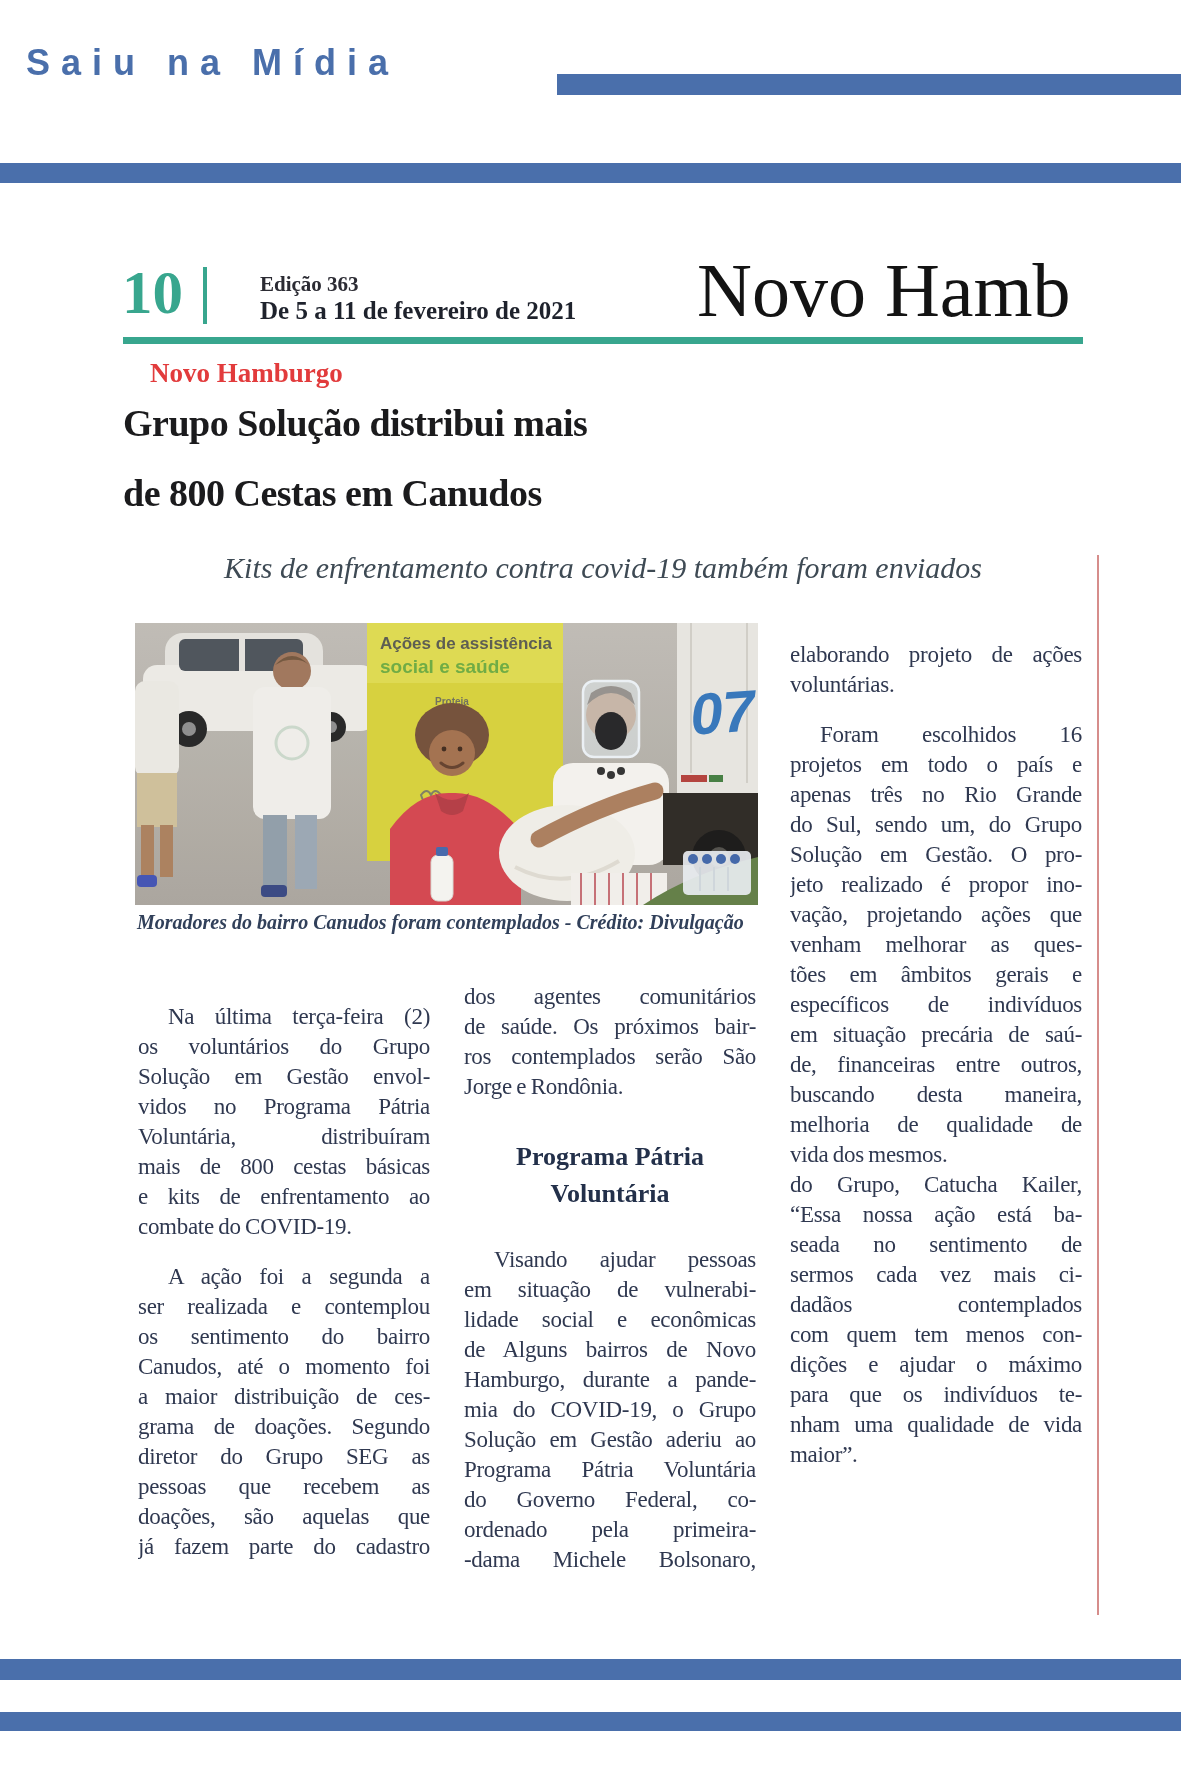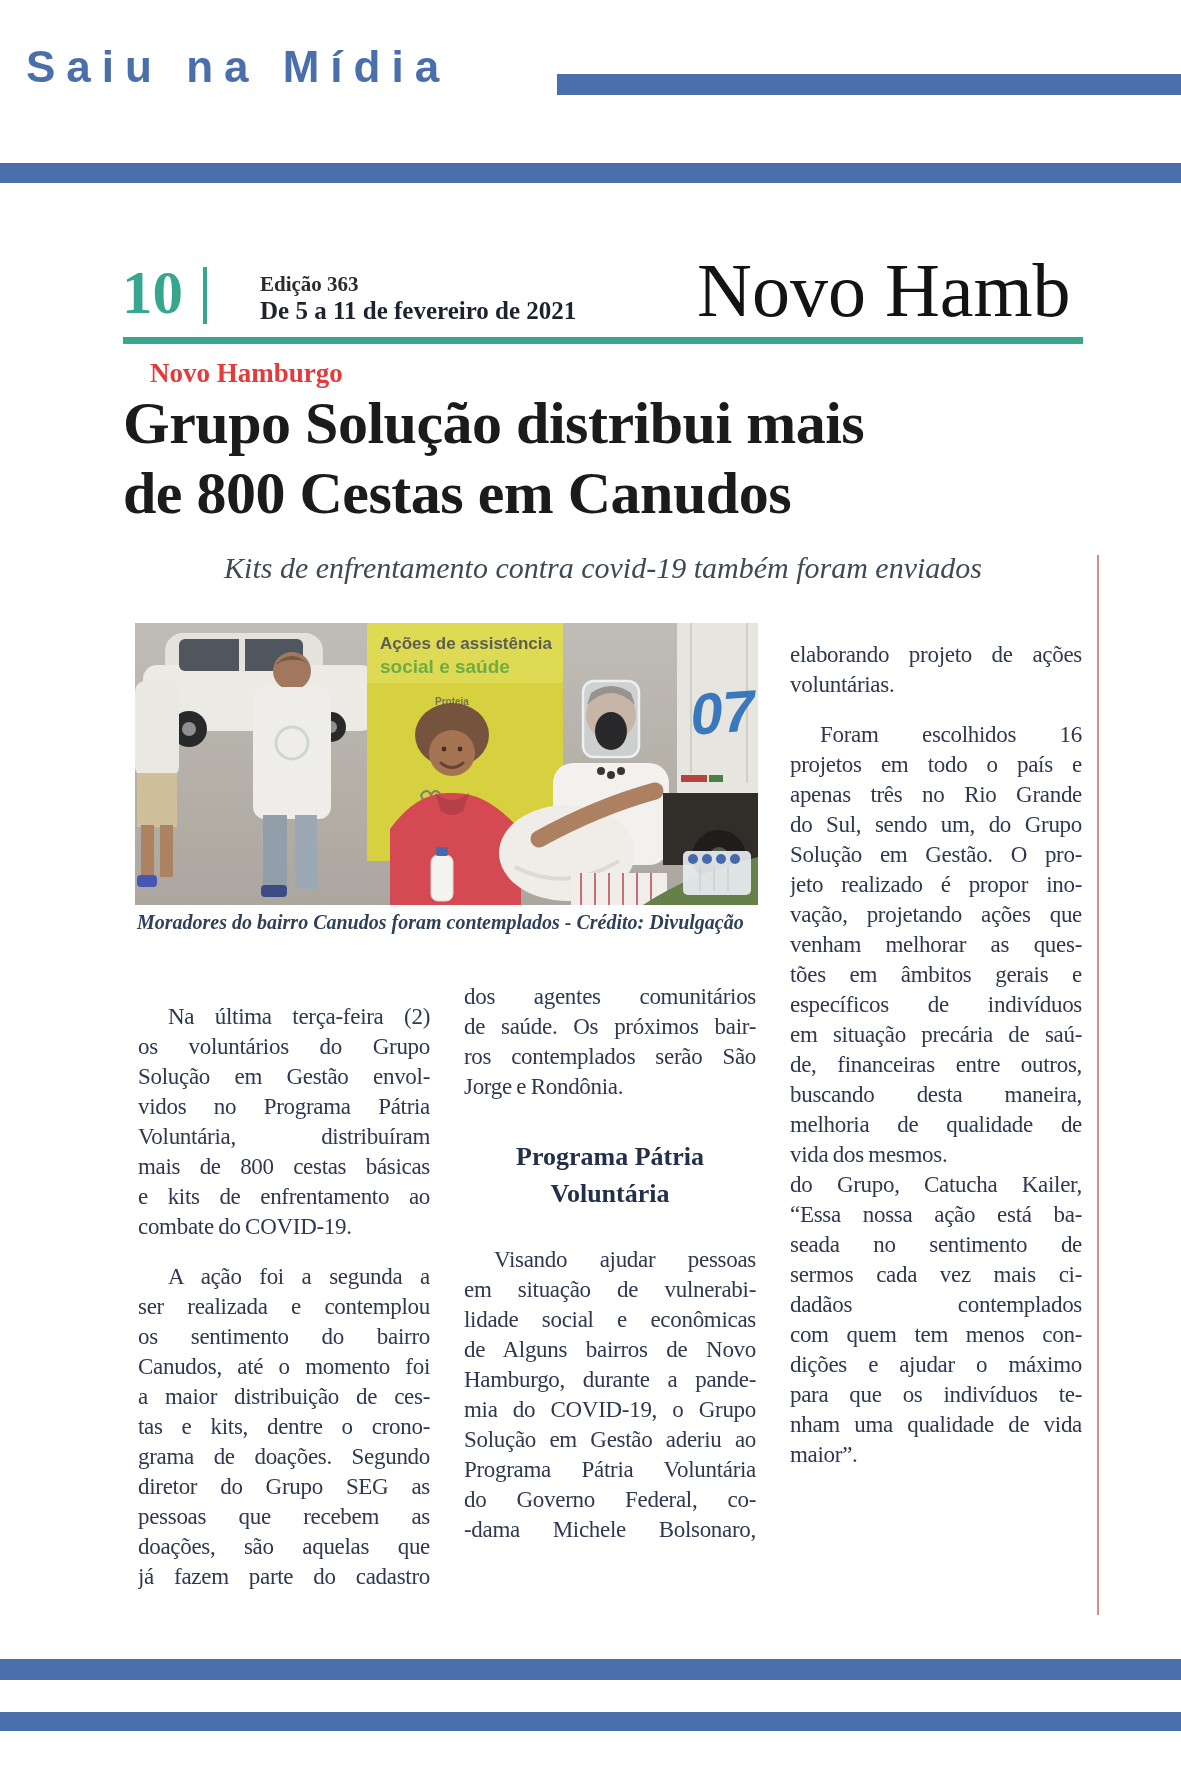--- a/index.html
+++ b/index.html
@@ -1,36 +1,36 @@
 <!DOCTYPE html>
 <html><head>
 <meta charset="utf-8">
 <style>
   html,body{margin:0;padding:0;background:#ffffff;}
   #stage{position:relative;width:1181px;height:1772px;background:#ffffff;overflow:hidden;
          font-family:"Liberation Serif",serif;}
   
   .section-title{position:absolute;left:26px;top:42px;font-family:"Liberation Sans",sans-serif;
-    font-weight:bold;font-size:44px;letter-spacing:11px;color:#4a6fab;white-space:nowrap;}
+    font-weight:bold;font-size:36px;letter-spacing:11px;color:#4a6fab;white-space:nowrap;}
   .title-bar{position:absolute;left:557px;top:74px;width:624px;height:21px;background:#4a6fab;}
   .full-bar{position:absolute;left:0;width:1181px;background:#4a6fab;}
   #bar-top{top:163px;height:20px;}
   #bar-bottom1{top:1659px;height:21px;}
   #bar-bottom2{top:1712px;height:19px;}
   
   .page-number{position:absolute;left:122px;top:262px;font-size:61px;line-height:1;font-weight:bold;color:#38a68e;}
   .page-number-divider{position:absolute;left:203px;top:267px;width:4px;height:57px;background:#38a68e;}
   .edition{position:absolute;left:260px;top:272px;font-size:21px;font-weight:bold;color:#2b2b33;text-align:center;}
   .date-range{position:absolute;left:260px;top:297px;font-size:25px;font-weight:bold;color:#1e222c;}
   .masthead-wrap{position:absolute;left:697px;top:248px;width:386px;height:88px;overflow:hidden;}
   .masthead{font-size:76px;line-height:84px;color:#131313;white-space:nowrap;font-weight:normal;}
   .teal-rule{position:absolute;left:123px;top:337px;width:960px;height:7px;background:#38a68e;}
   
   .kicker{position:absolute;left:150px;top:358px;font-size:27px;font-weight:bold;color:#e23b3c;}
-  .headline{position:absolute;left:123px;top:388px;width:960px;font-size:60px;line-height:70px;
+  .headline{position:absolute;left:123px;top:388px;width:960px;font-size:38px;line-height:70px;
     font-weight:bold;color:#1b1b1d;letter-spacing:-0.5px;}
   .subheadline{position:absolute;left:123px;top:551px;width:960px;text-align:center;
     font-style:italic;font-size:30px;color:#3e4a54;}
   
   .photo{position:absolute;left:135px;top:623px;width:623px;height:282px;overflow:hidden;text-align:center;}
   .photo svg{display:block;}
   .photo-caption{position:absolute;left:137px;top:911px;font-size:20px;font-style:italic;
     font-weight:bold;color:#31405a;white-space:nowrap;}
   
   .article-col{position:absolute;width:292px;}
@@ -202,21 +202,20 @@
       <div class="ln j">vidos no Programa Pátria</div>
       <div class="ln j">Voluntária, distribuíram</div>
       <div class="ln j">mais de 800 cestas básicas</div>
       <div class="ln j">e kits de enfrentamento ao</div>
       <div class="ln">combate do COVID-19.</div>
       <div class="ln j ind">A ação foi a segunda a</div>
       <div class="ln j">ser realizada e contemplou</div>
       <div class="ln j">os sentimento do bairro</div>
       <div class="ln j">Canudos, até o momento foi</div>
       <div class="ln j">a maior distribuição de ces-</div>
-      <div class="ln j">tas e kits, dentre o crono-</div>
       <div class="ln j">grama de doações. Segundo</div>
       <div class="ln j">diretor do Grupo SEG as</div>
       <div class="ln j">pessoas que recebem as</div>
       <div class="ln j">doações, são aquelas que</div>
       <div class="ln j">já fazem parte do cadastro</div>
     </div>
   <div class="article-col" id="col-1">
       <div class="ln j">dos agentes comunitários</div>
       <div class="ln j">de saúde. Os próximos bair-</div>
       <div class="ln j">ros contemplados serão São</div>
@@ -227,20 +226,21 @@
       </div>
       <div class="ln j ind">Visando ajudar pessoas</div>
       <div class="ln j">em situação de vulnerabi-</div>
       <div class="ln j">lidade social e econômicas</div>
       <div class="ln j">de Alguns bairros de Novo</div>
       <div class="ln j">Hamburgo, durante a pande-</div>
       <div class="ln j">mia do COVID-19, o Grupo</div>
       <div class="ln j">Solução em Gestão aderiu ao</div>
       <div class="ln j">Programa Pátria Voluntária</div>
       <div class="ln j">do Governo Federal, co-</div>
+      <div class="ln j">ordenado pela primeira-</div>
       <div class="ln j">-dama Michele Bolsonaro,</div>
     </div>
   <div class="article-col" id="col-2">
       <div class="ln j">elaborando projeto de ações</div>
       <div class="ln">voluntárias.</div>
       <div class="ln j ind">Foram escolhidos 16</div>
       <div class="ln j">projetos em todo o país e</div>
       <div class="ln j">apenas três no Rio Grande</div>
       <div class="ln j">do Sul, sendo um, do Grupo</div>
       <div class="ln j">Solução em Gestão. O pro-</div>

